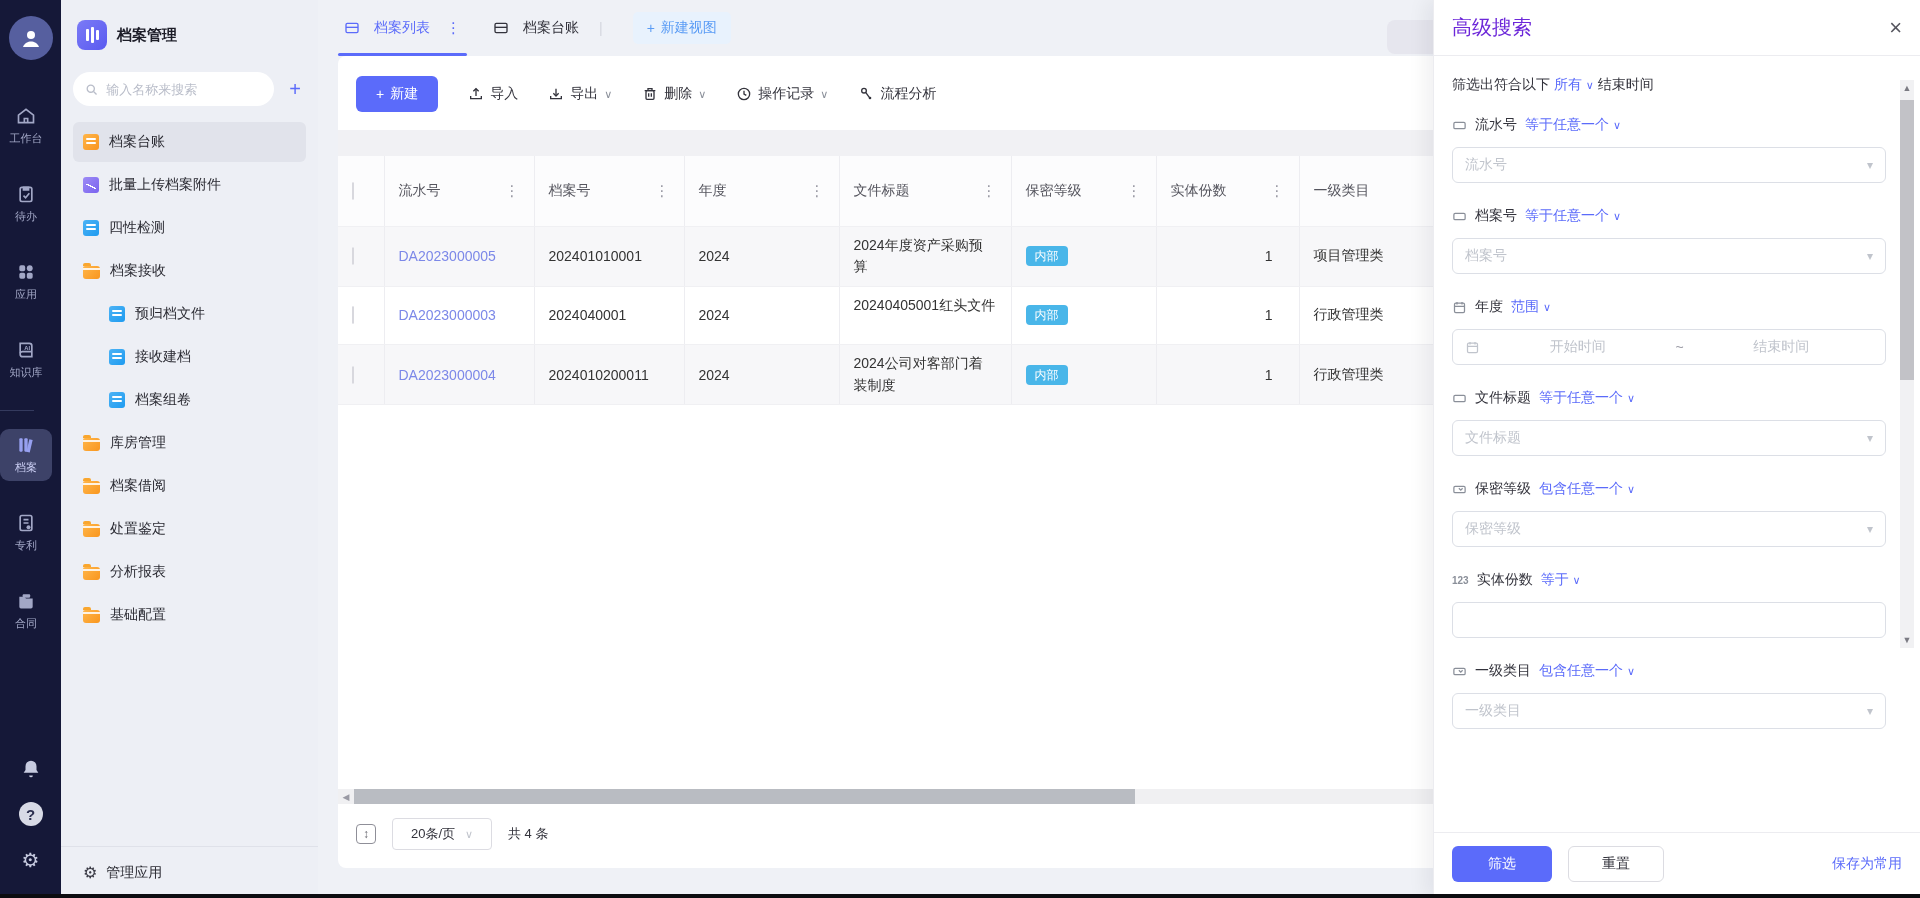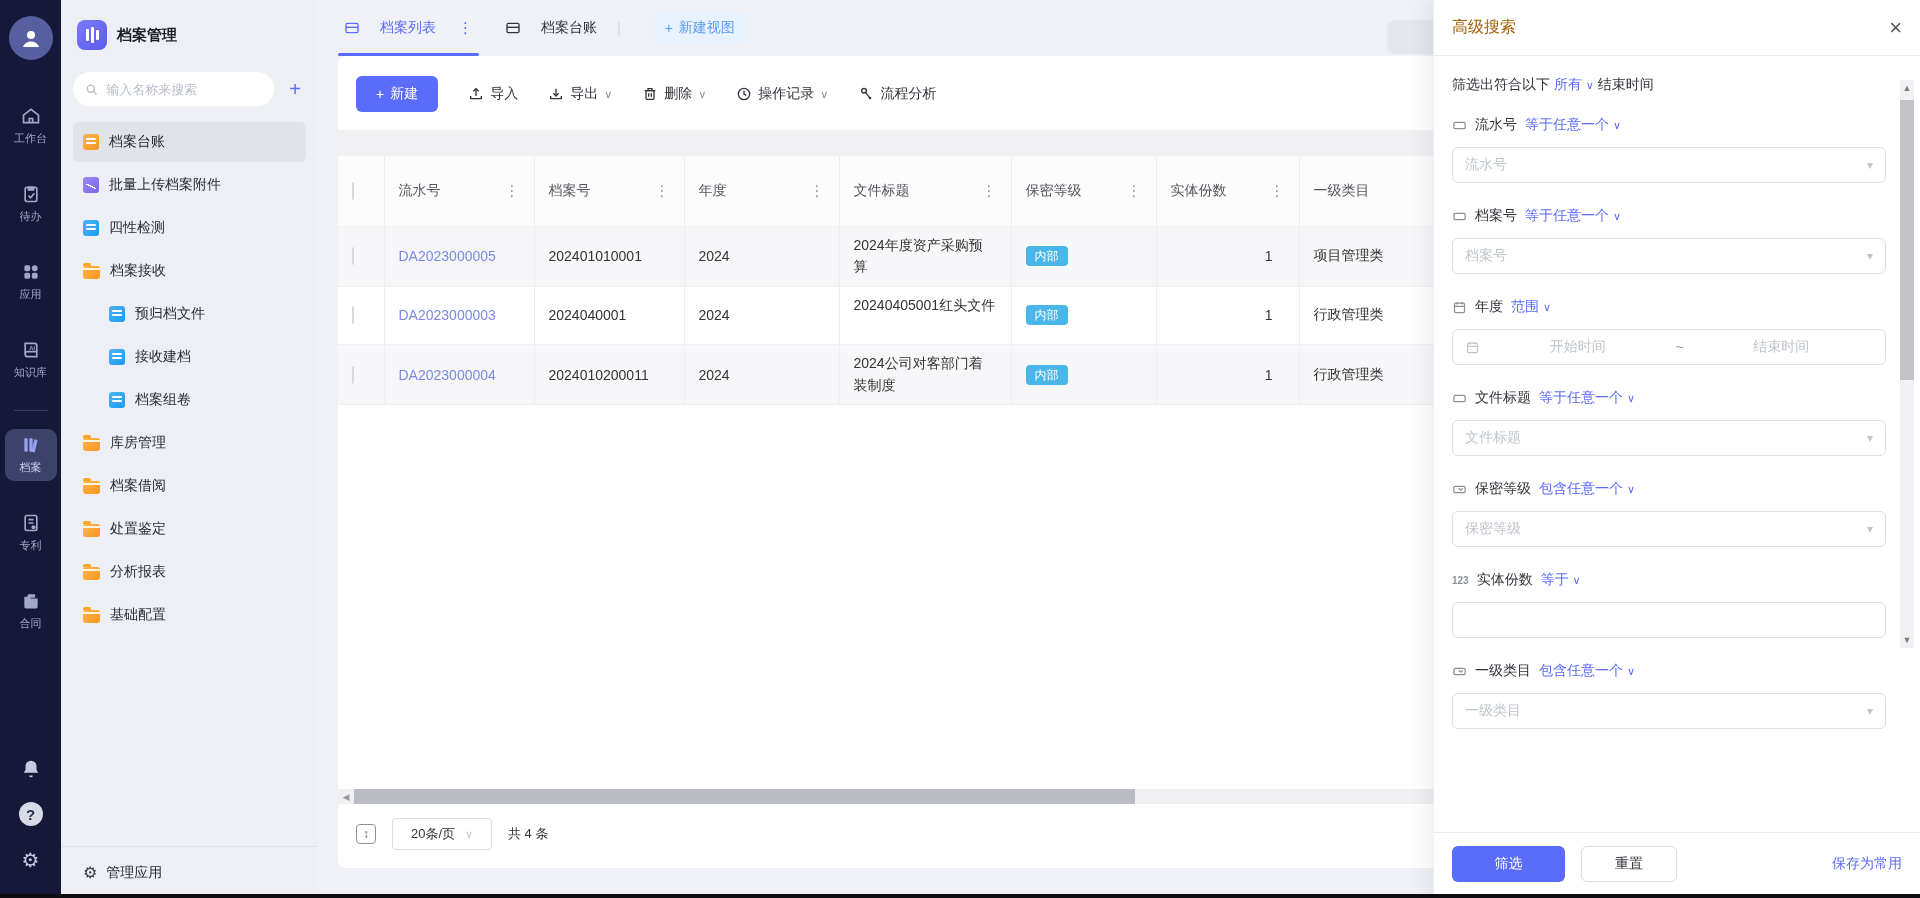--- a/index.html
+++ b/index.html
@@ -2,21 +2,21 @@
 <html><head>
 <meta charset="utf-8">
 <style>
   * { margin:0; padding:0; box-sizing:border-box; }
   html,body { width:1920px; height:898px; overflow:hidden; }
   body { font-family:"Liberation Sans","DejaVu Sans",sans-serif; background:#eef0f5; position:relative; font-size:14px; color:#333; }
 
   
   .rail { position:absolute; left:0; top:0; width:61px; height:898px; background:#151838; display:flex; flex-direction:column; align-items:center; z-index:30; }
   .avatar { width:44px; height:44px; border-radius:50%; background:#565f9f; margin-top:16px; display:flex; align-items:center; justify-content:center; cursor:pointer; }
-  .rail-nav { display:flex; flex-direction:column; align-items:center; margin-top:40px; width:100%; }
+  .rail-nav { display:flex; flex-direction:column; align-items:flex-start; margin-top:40px; width:100%; }
   .rail-item { display:flex; flex-direction:column; align-items:center; gap:5px; color:#a2a7c6; font-size:11px; margin-top:26px; cursor:pointer; width:52px; padding:6px 0; border-radius:9px; }
   .rail-item svg { width:20px; height:20px; }
   .rail-item.active { background:#3d4268; color:#c9cdf2; }
   .rail-item.active svg { color:#97a0f0; }
   .rail-divider { width:34px; height:1px; background:#343a5e; margin-top:24px; }
   .rail-bottom { margin-top:auto; display:flex; flex-direction:column; align-items:center; gap:22px; padding-bottom:26px; color:#c7cbe0; }
   .rail-bottom .rb { cursor:pointer; display:flex; align-items:center; justify-content:center; }
   .help-badge { width:24px; height:24px; border-radius:50%; background:#d8dae6; color:#2a2d4e; font-weight:bold; font-size:15px; display:flex; align-items:center; justify-content:center; }
   .gear-glyph { font-size:20px; color:#c7cbe0; }
 
@@ -47,21 +47,21 @@
   .ic-folder { width:17px; height:13px; border-radius:2px 3px 3px 3px; background:linear-gradient(135deg,#ffb64a,#f9961e); position:relative; flex:none; margin-top:2px; }
   .ic-folder::before { content:""; position:absolute; top:-3px; left:0; width:8px; height:3px; background:#f9a62e; border-radius:2px 2px 0 0; }
   .ic-folder::after { content:""; position:absolute; top:2px; left:0; right:0; height:2px; background:rgba(255,255,255,.85); }
   .ic-house { flex:none; }
   .side-footer { position:absolute; left:0; right:0; bottom:0; height:52px; border-top:1px solid #dfe1e9; display:flex; align-items:center; gap:9px; padding:0 22px; color:#2b2b33; cursor:pointer; background:#edeff5; font-size:14px; }
   .side-footer .gear-glyph { color:#3b3b46; font-size:16px; }
 
   
   .main { position:absolute; left:318px; top:0; width:1115px; height:898px; background:#eff1f6; }
   .tabstrip { height:56px; display:flex; align-items:center; padding-left:20px; position:relative; }
-  .tab { display:flex; align-items:center; gap:20px; height:56px; padding:0 6px; cursor:pointer; position:relative; color:#33333c; }
+  .tab { display:flex; align-items:center; gap:14px; height:56px; padding:0 6px; cursor:pointer; position:relative; color:#33333c; }
   .tab svg { width:16px; height:16px; }
   .tab.active { color:#5b6bfa; }
   .tab.active::after { content:""; position:absolute; left:0; right:0; bottom:0; height:3px; background:#5b6bfa; border-radius:2px; }
   .tab .kebab { color:#5b6bfa; margin-left:2px; font-size:15px; }
   .tab-sep { color:#d4d6de; margin:0 14px; }
   .new-view { display:flex; align-items:center; gap:6px; background:#e8f2fd; color:#5a9cf5; border-radius:5px; height:32px; padding:0 14px; margin-left:16px; cursor:pointer; }
   .peek { position:absolute; right:-14px; top:20px; width:60px; height:34px; background:#e6e6ee; border-radius:8px; }
 
   .card { position:absolute; left:20px; right:-8px; top:56px; bottom:30px; background:#fff; border-radius:8px 0 0 8px; overflow:hidden; }
   .toolbar { display:flex; align-items:center; gap:30px; padding:20px 18px 18px 18px; }
@@ -91,21 +91,21 @@
   .hs-thumb { height:15px; width:781px; background:#b9bcc2; cursor:pointer; }
   .pagebar { position:absolute; left:0; right:0; bottom:10px; height:48px; display:flex; align-items:center; gap:16px; padding:0 18px; }
   .rowheight-ic { width:20px; height:20px; border:1.5px solid #8f8f98; border-radius:4px; color:#6a6a72; font-size:12px; display:flex; align-items:center; justify-content:center; cursor:pointer; }
   .pagesize { width:100px; height:32px; border:1px solid #dcdce2; border-radius:4px; display:flex; align-items:center; justify-content:center; gap:10px; font-size:13px; color:#33333c; cursor:pointer; }
   .pagesize .caret { color:#c0c4cc; font-size:11px; }
   .total { font-size:13px; color:#33333c; }
 
   
   .drawer { position:absolute; right:0; top:0; width:487px; height:898px; background:#fff; z-index:40; border-left:1px solid #ececf0; box-shadow:-8px 0 18px rgba(20,20,40,.06); }
   .dw-head { height:56px; display:flex; align-items:center; justify-content:space-between; padding:0 18px; border-bottom:1px solid #ececf0; }
-  .dw-title { font-size:16px; color:#a16207; }
+  .dw-title { font-size:20px; color:#6d28d9; }
   .dw-close { font-size:22px; color:#55555e; cursor:pointer; line-height:1; }
   .dw-body { padding:20px 34px 0 18px; }
   .cond { color:#33333c; margin-bottom:22px; }
   .blue-link { color:#5b6bfa; cursor:pointer; }
   .blue-link .chev { font-size:11px; }
   .fgroup { margin-bottom:24px; }
   .frow { display:flex; align-items:center; gap:8px; margin-bottom:13px; }
   .ficon { color:#8a8f99; display:flex; align-items:center; }
   .ficon svg { width:15px; height:15px; }
   .ficon.numtxt { font-size:10px; font-weight:bold; letter-spacing:0; color:#8a8f99; font-style:normal; }
@@ -115,21 +115,21 @@
   .fctrl .caret { color:#c0c4cc; font-size:12px; }
   .daterange { display:flex; align-items:center; gap:6px; }
   .daterange .cal { color:#c0c4cc; display:flex; }
   .daterange .seg { flex:1; text-align:center; color:#c0c4cc; }
   .daterange .tilde { color:#9a9aa4; }
   .dw-scroll { position:absolute; right:6px; top:80px; bottom:250px; width:14px; background:#f1f1f3; display:flex; flex-direction:column; align-items:center; }
   .dw-scroll .sar { color:#7a7a82; font-size:9px; height:16px; line-height:16px; cursor:pointer; }
   .dw-thumb { width:14px; height:280px; background:#c2c2c7; margin-top:4px; cursor:pointer; }
   .dw-scroll .sar.down { position:absolute; bottom:0; }
   .dw-foot { position:absolute; left:0; right:0; bottom:4px; height:62px; border-top:1px solid #ececf0; display:flex; align-items:center; gap:16px; padding:0 18px; background:#fff; }
-  .btn-filter { width:113px; height:36px; background:#5b6bfa; color:#fff; border:none; border-radius:6px; font-size:14px; cursor:pointer; }
+  .btn-filter { width:100px; height:36px; background:#5b6bfa; color:#fff; border:none; border-radius:6px; font-size:14px; cursor:pointer; }
   .btn-reset { width:96px; height:36px; background:#fff; color:#33333c; border:1px solid #dcdce2; border-radius:6px; font-size:14px; cursor:pointer; }
   .save-link { margin-left:auto; color:#5b6bfa; cursor:pointer; }
 
   .bottombar { position:absolute; left:0; right:0; bottom:0; height:4px; background:#0c0c10; z-index:60; }
 </style>
 </head>
 <body>
 
 <div class="rail">
   <div class="avatar">

